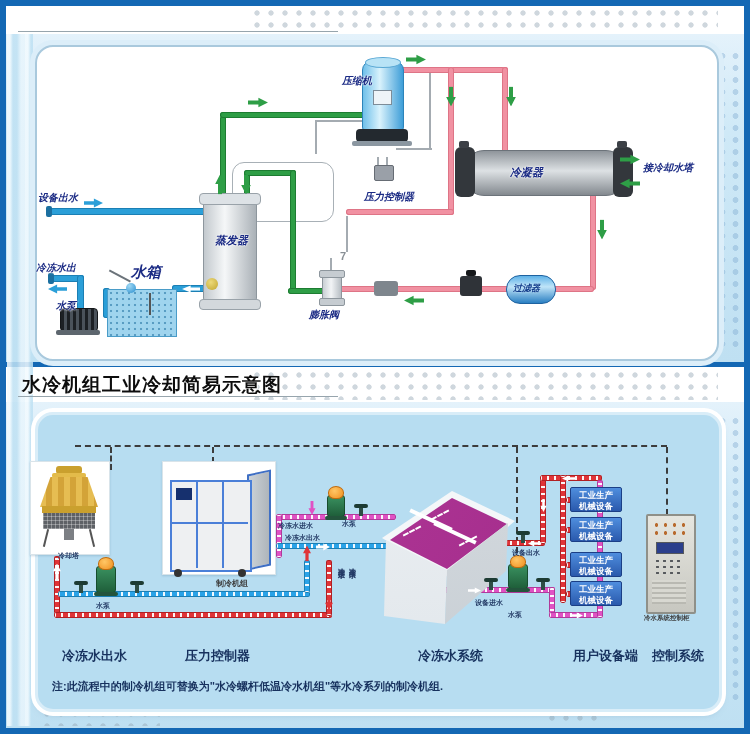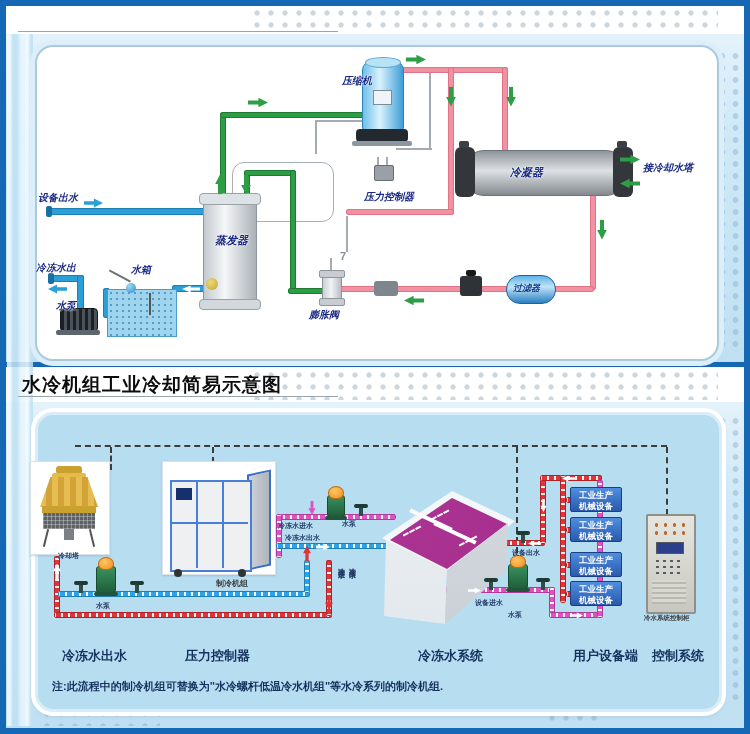--- a/index.html
+++ b/index.html
@@ -159,21 +159,21 @@
   <div class="ar" style="left:592px;top:224px;width:20px;height:11px;background:#2e9e46;transform:rotate(90deg)"></div>
   <div class="ar" style="left:620px;top:154px;width:20px;height:11px;background:#2e9e46"></div>
   <div class="ar" style="left:620px;top:178px;width:20px;height:11px;background:#2e9e46;transform:rotate(180deg)"></div>
 
   <div class="ar" style="left:84px;top:198px;width:19px;height:10px;background:#2b9fd8"></div>
   <div class="ar" style="left:48px;top:284px;width:19px;height:10px;background:#2b9fd8;transform:rotate(180deg)"></div>
   <div class="ar" style="left:182px;top:285px;width:18px;height:8px;background:#fff;transform:rotate(180deg)"></div>
 
   <div class="lbl" style="left:38px;top:191px;font-size:10px">设备出水</div>
   <div class="lbl" style="left:36px;top:261px;font-size:10px">冷冻水出</div>
-  <div class="lbl" style="left:131px;top:263px;font-size:10px">水箱</div>
+  <div class="lbl" style="left:131px;top:263px;font-size:15px">水箱</div>
   <div class="lbl" style="left:56px;top:299px;font-size:10px">水泵</div>
 
   <div class="panel2"></div>
 
   <div class="dash-h" style="left:75px;top:445px;width:592px"></div>
   <div class="dash-v" style="left:110px;top:447px;height:23px"></div>
   <div class="dash-v" style="left:212px;top:447px;height:16px"></div>
   <div class="dash-v" style="left:516px;top:447px;height:106px"></div>
   <div class="dash-v" style="left:666px;top:447px;height:68px"></div>
 

